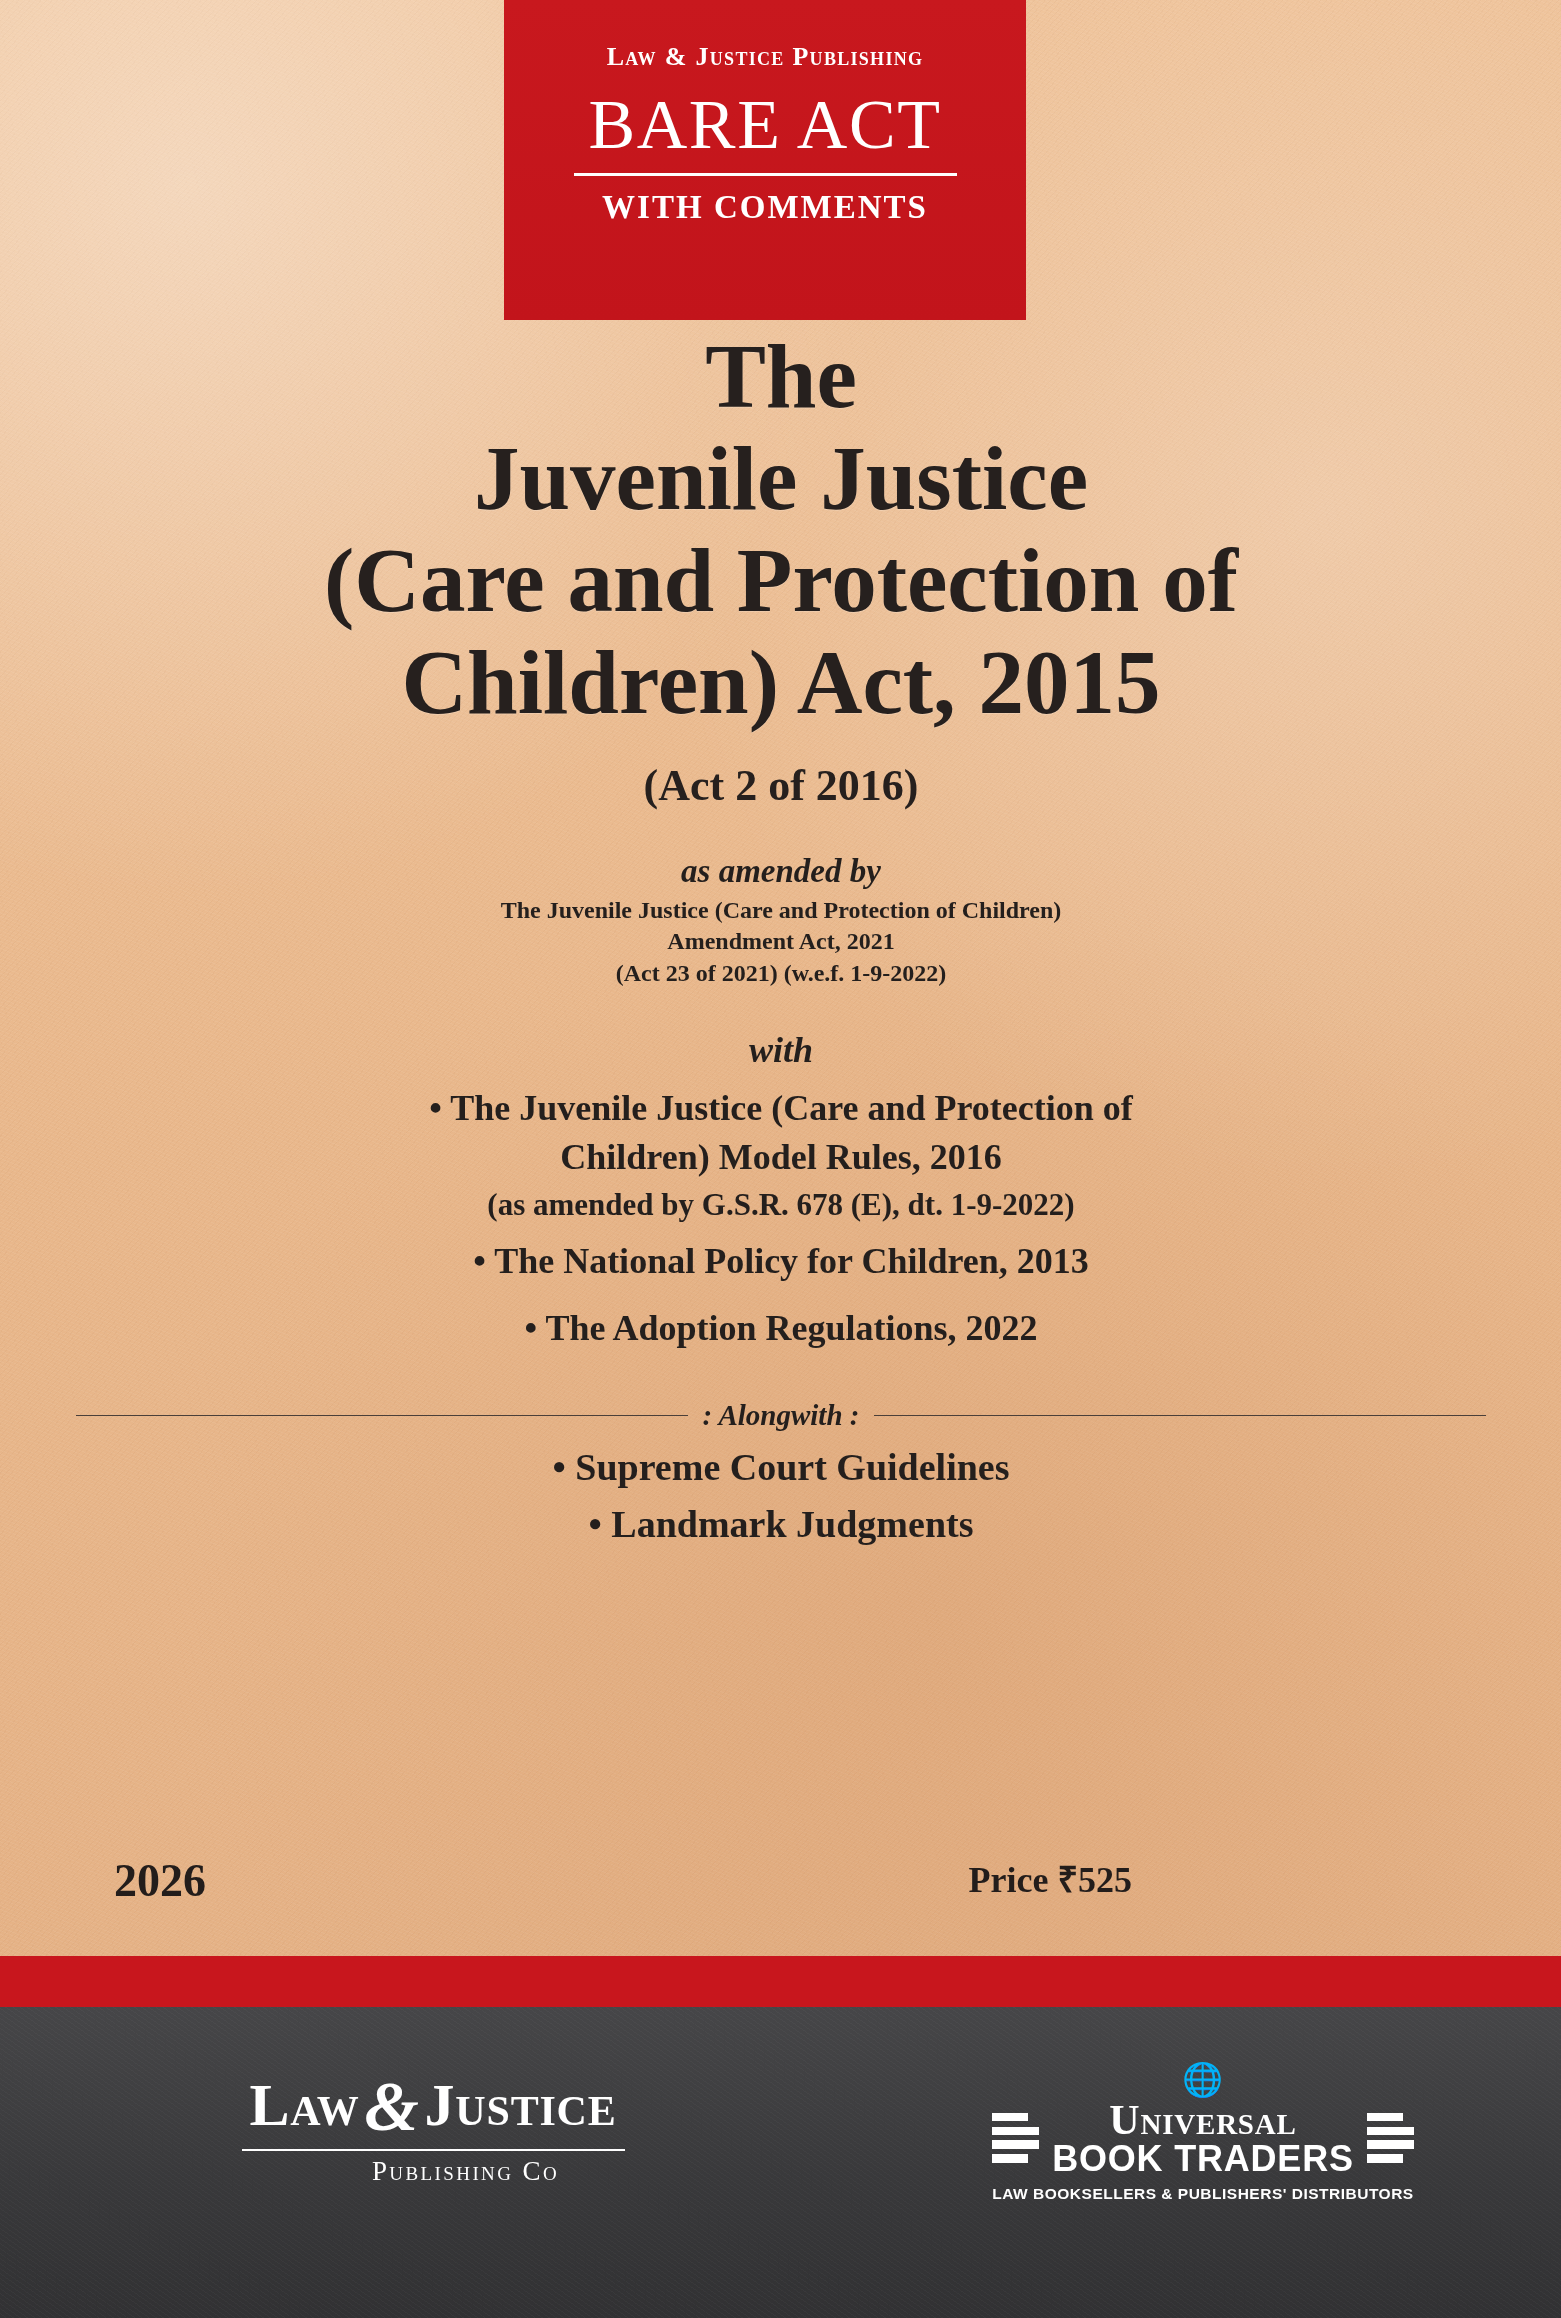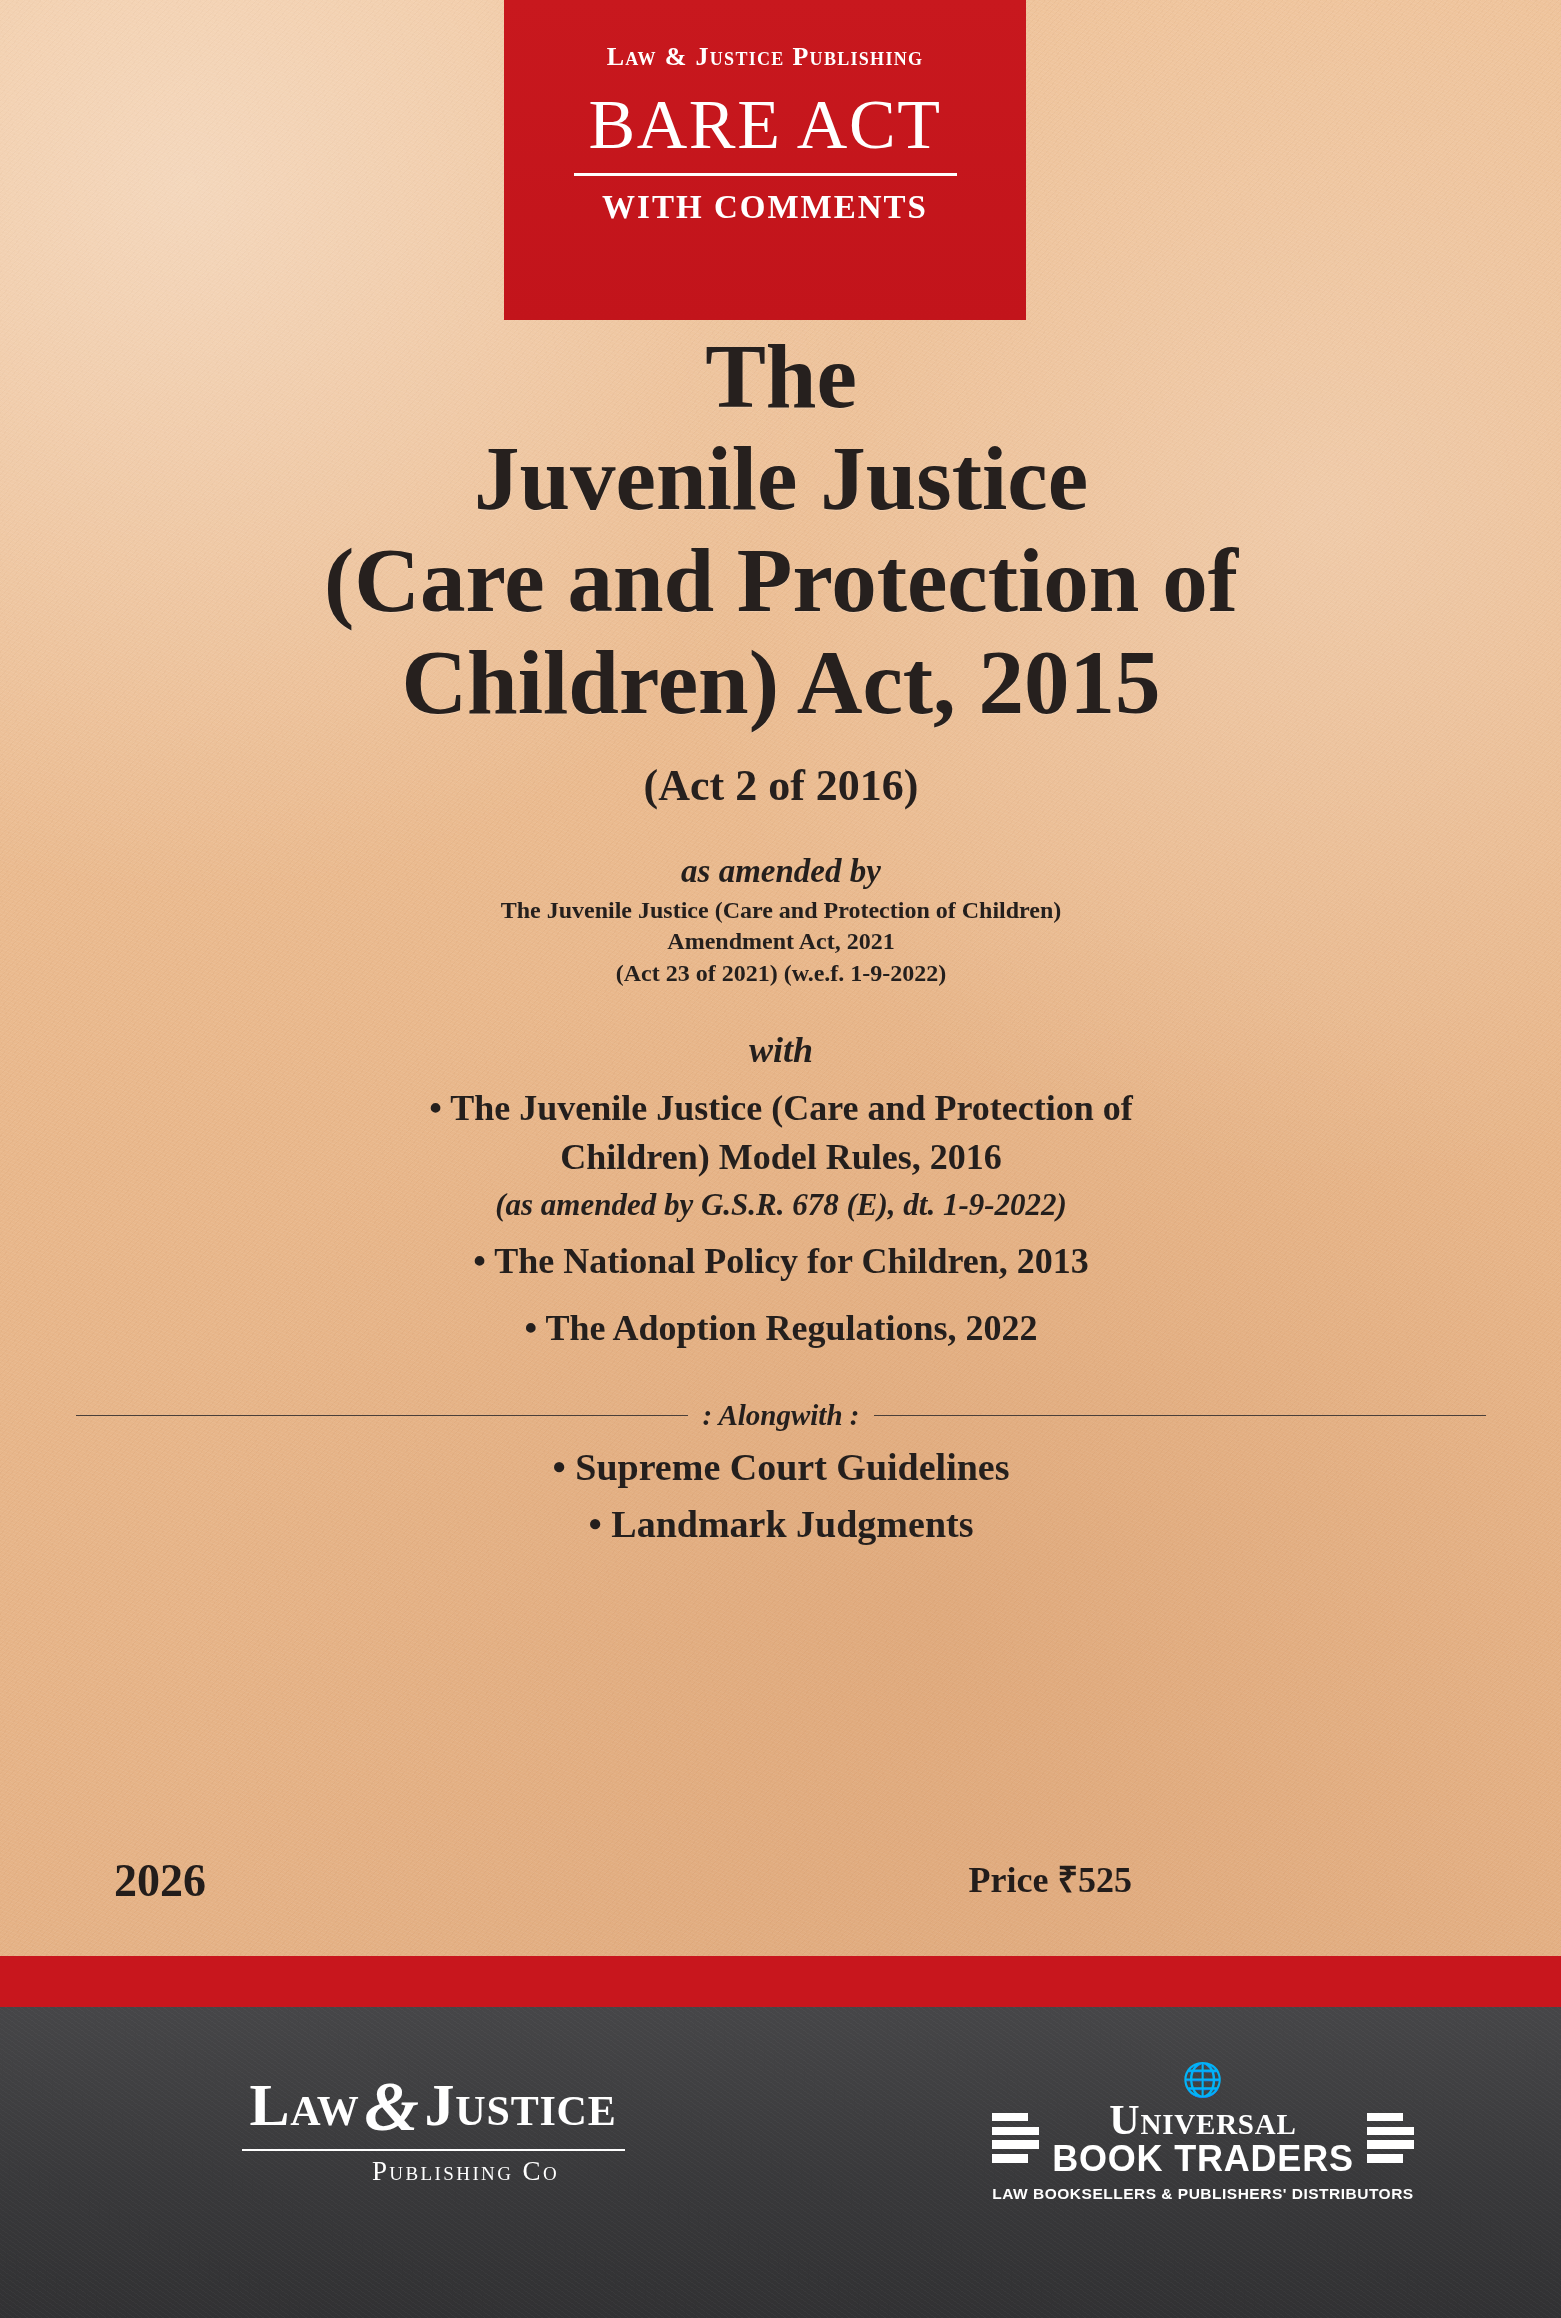--- a/index.html
+++ b/index.html
@@ -117,21 +117,20 @@
   .bullet-line {
     font-size: 36px;
     font-weight: bold;
     line-height: 1.3;
     margin-top: 14.7px;
     padding: 0 147px;
   }
   .bullet-line.tight { margin-top: 1.6px; }
   .bullet-note {
     font-size: 31px;
-    font-style: italic;
     font-weight: bold;
     margin-top: 6.5px;
   }
 
   
   .alongwith-wrap {
     display: flex;
     align-items: center;
     justify-content: center;
     gap: 14.7px;

